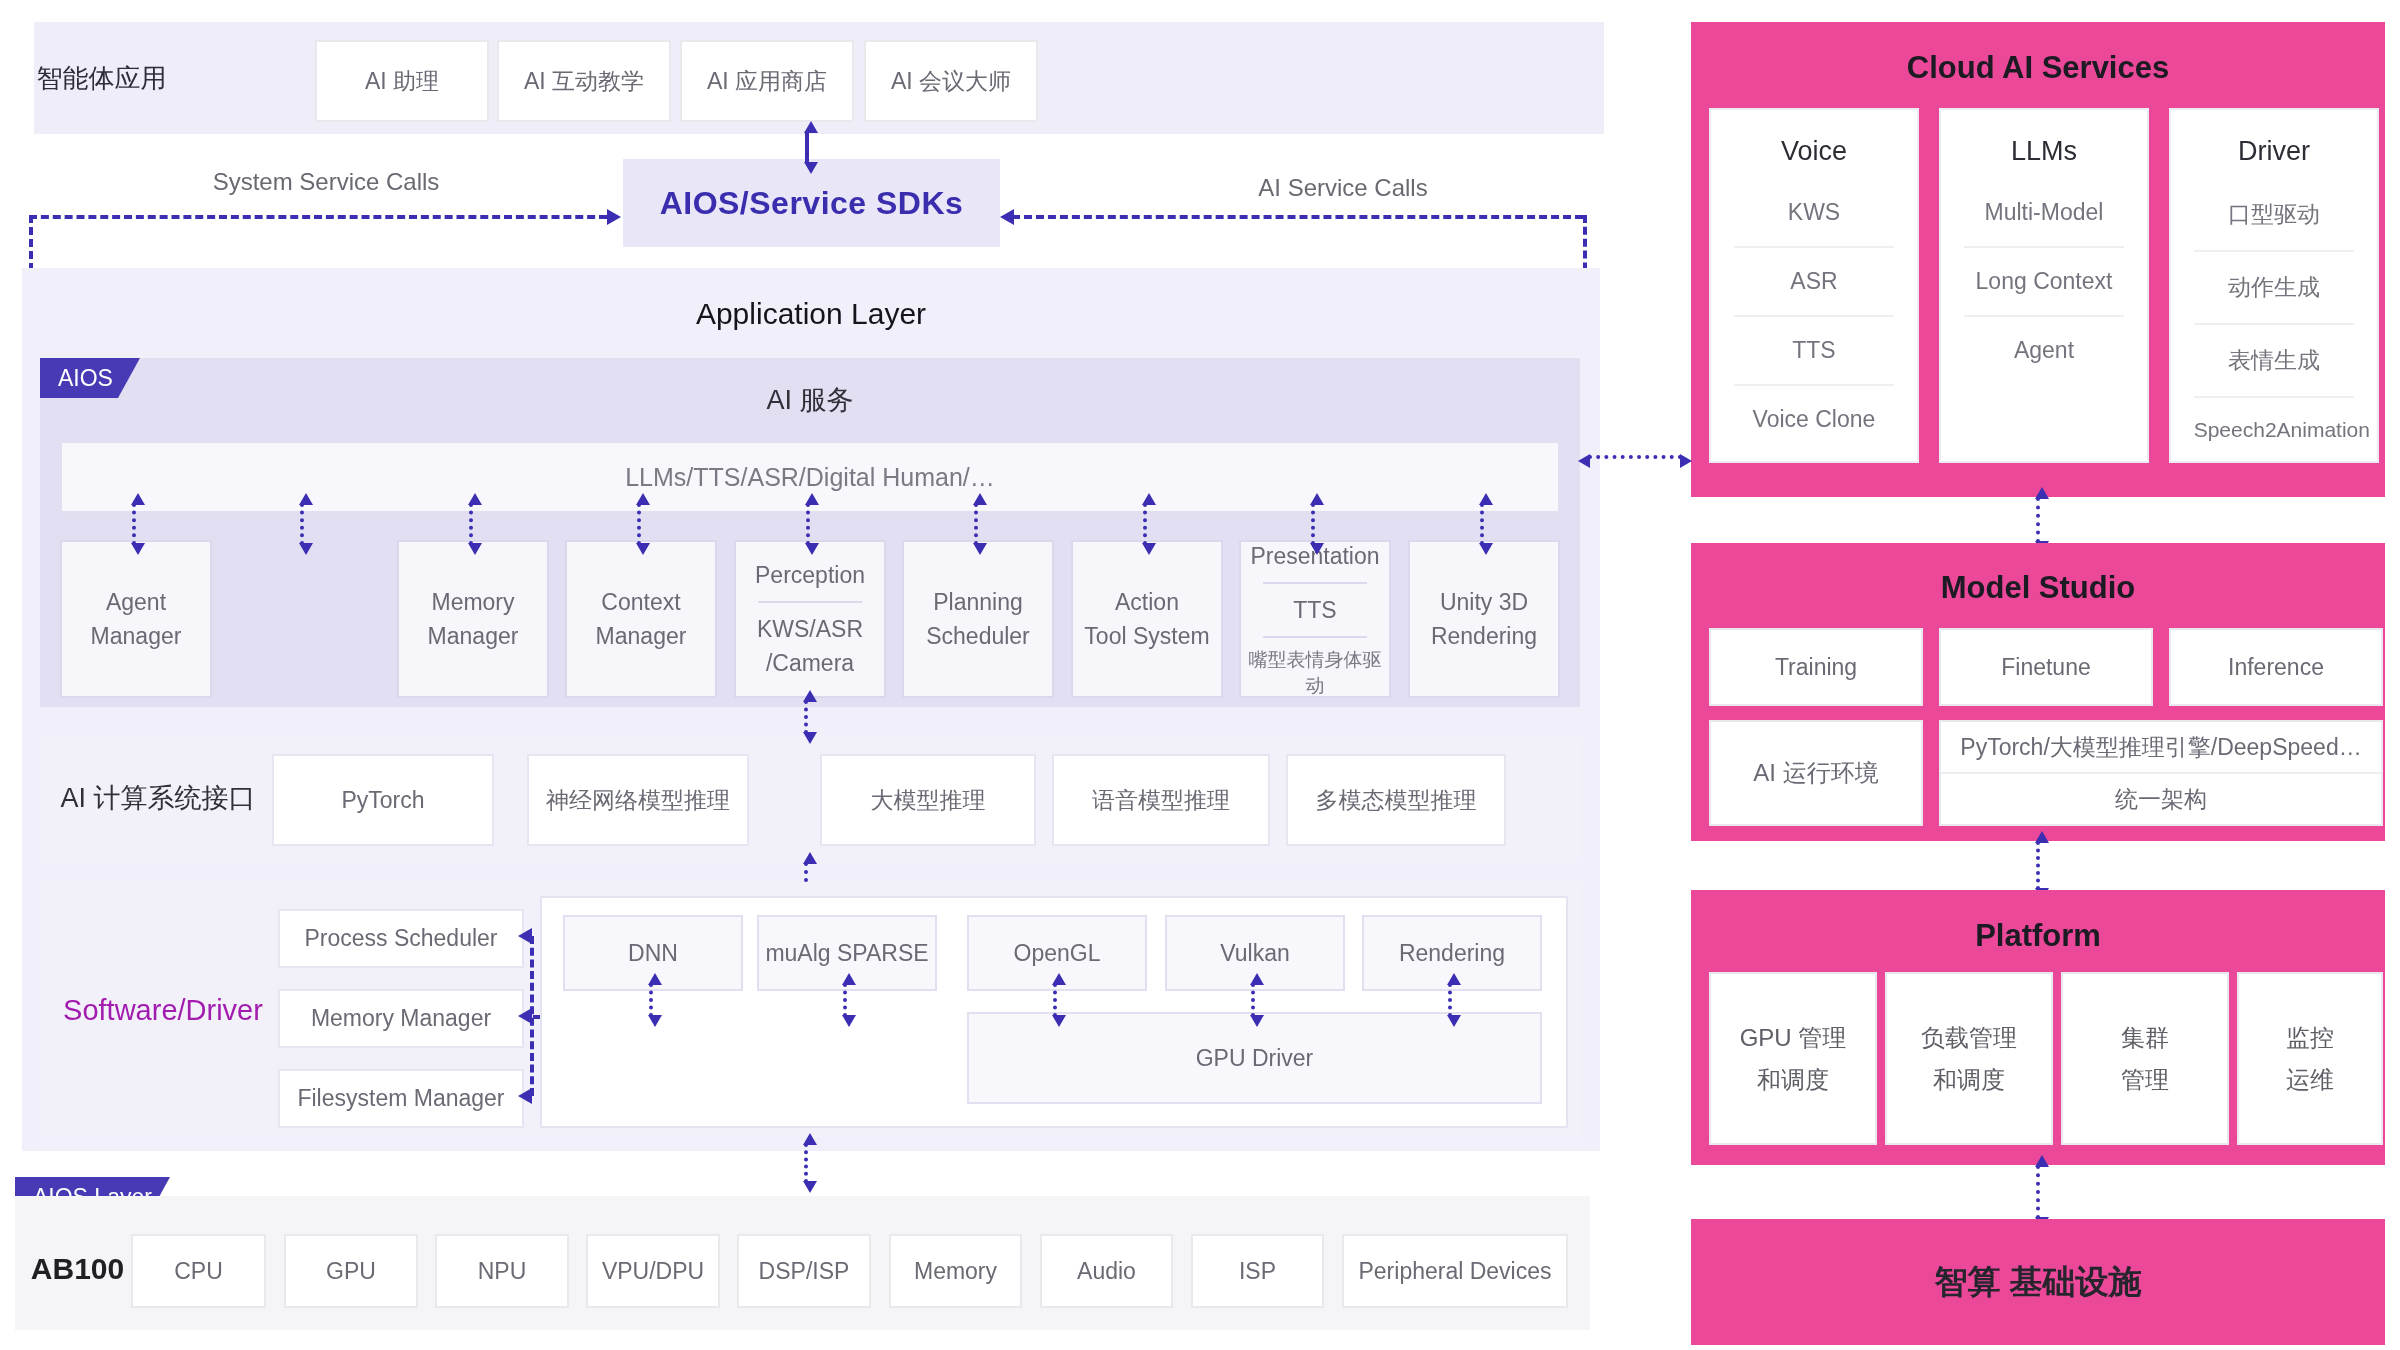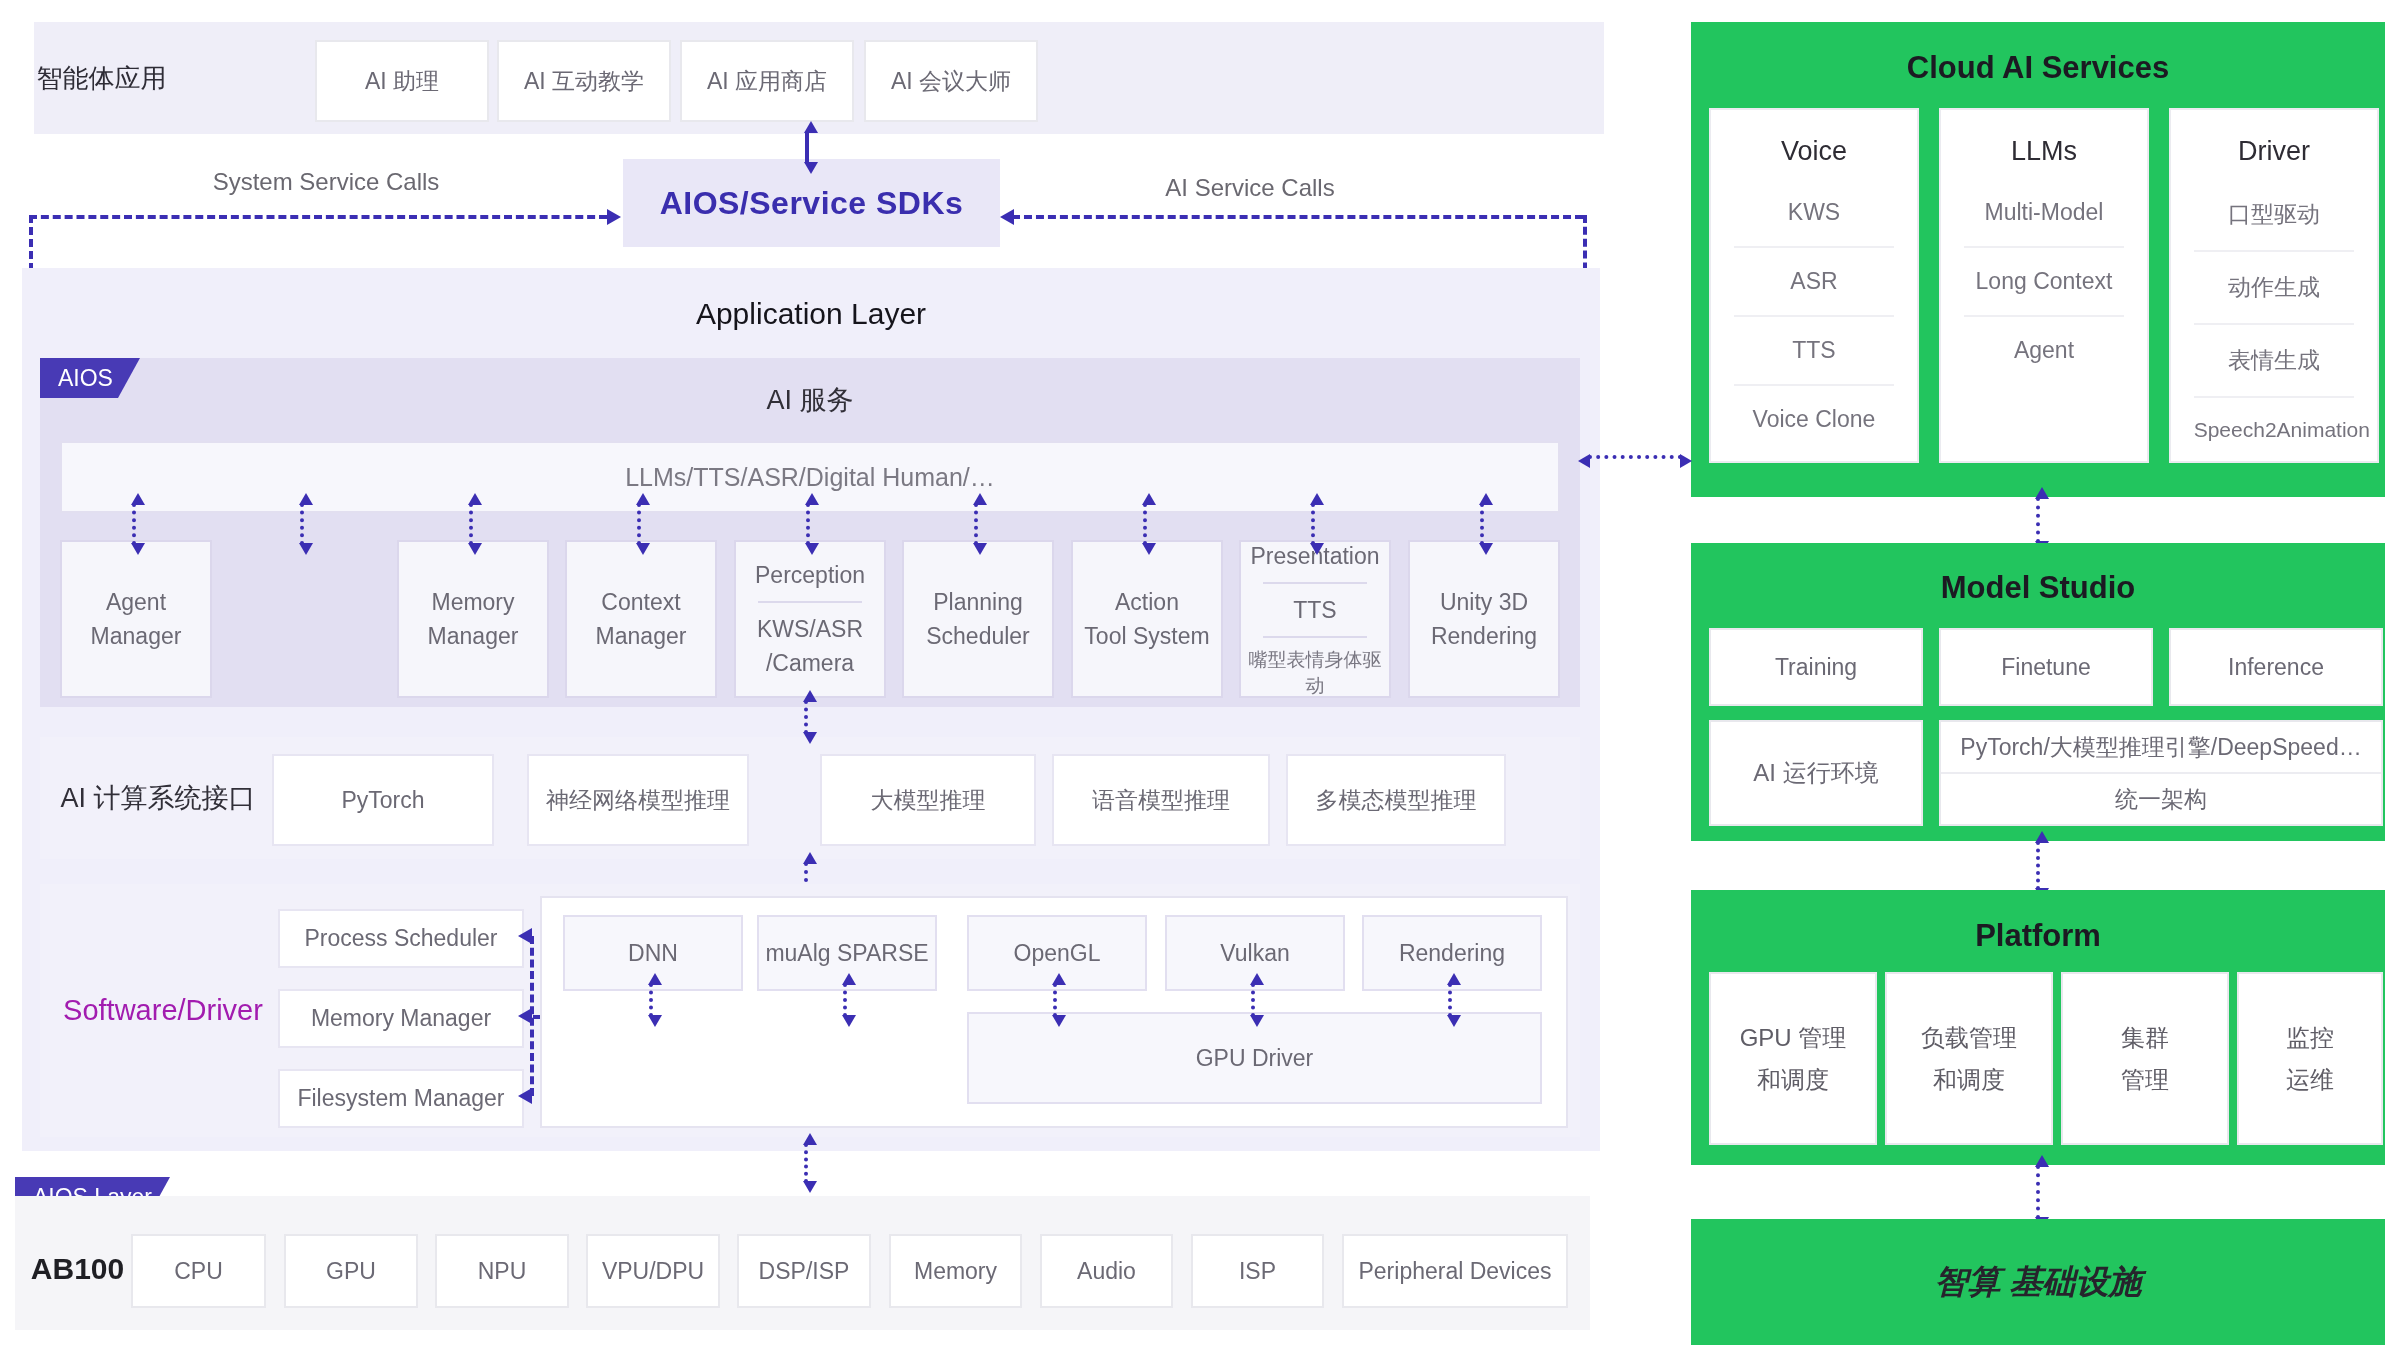--- a/index.html
+++ b/index.html
@@ -4,21 +4,21 @@
 <style>
   html,body{margin:0;padding:0;background:#ffffff;}
   #canvas{position:relative;width:2400px;height:1350px;background:#ffffff;
           font-family:"Liberation Sans",sans-serif;overflow:hidden;}
   .abs{position:absolute;}
   .center{display:flex;align-items:center;justify-content:center;text-align:center;}
   .col{display:flex;flex-direction:column;align-items:center;justify-content:center;text-align:center;}
 
   .band{background:#efeef8;}
   .bandgray{background:#f5f5f8;}
-  .panel{background:#22c55e;font-style:italic;}
+  .panel{background:#ec4899;}
   .applayer{background:#f0effa;}
   .aiserv{background:#e2dff2;}
   .sdkbox{background:#e9e7f7;}
 
   .whitebox{background:#ffffff;border:2px solid #e7e5f2;color:#6b6974;font-size:23px;}
   .graybox{background:#ffffff;border:2px solid #e8e8ed;color:#6b6974;font-size:23px;}
   .lavbox{background:#f7f7fc;border:2px solid #e2dff0;color:#6b6974;font-size:23px;}
   .modbox{background:#f6f6fb;border:2px solid #dbd7ec;color:#6b6974;font-size:23px;line-height:34px;}
   .groupbox{background:#ffffff;border:2px solid #e5e3f0;}
   .card{background:#ffffff;border:2px solid #ebebf0;display:flex;flex-direction:column;align-items:center;padding-top:26px;box-sizing:border-box;}
@@ -71,21 +71,21 @@
     <span>AI 应用商店</span>
     </div>
   <div class="abs graybox center" style="left:864px;top:40px;width:170px;height:78px">
     <span>AI 会议大师</span>
     </div>
 
   <div class="abs center lbl" style="left:196px;top:168px;width:260px;height:28px">System Service Calls</div>
   <div class="abs sdkbox center" style="left:623px;top:159px;width:377px;height:88px">
     <span class="sdktitle">AIOS/Service SDKs</span>
     </div>
-  <div class="abs center lbl" style="left:1120px;top:174px;width:260px;height:28px">AI Service Calls</div>
+  <div class="abs center lbl" style="left:1213px;top:174px;width:260px;height:28px">AI Service Calls</div>
 
   <div class="dar solid" style="left:805px;top:131px;height:33px"></div>
 
   <div class="dln-h" style="left:29px;top:215px;width:578px"></div>
   <div class="ah-r" style="left:607px;top:209px"></div>
   <div class="dln-v" style="left:29px;top:215px;height:799px"></div>
   <div class="ah-r" style="left:36px;top:1008px"></div>
 
   <div class="ah-l" style="left:1000px;top:209px"></div>
   <div class="dln-h" style="left:1012px;top:215px;width:571px"></div>

